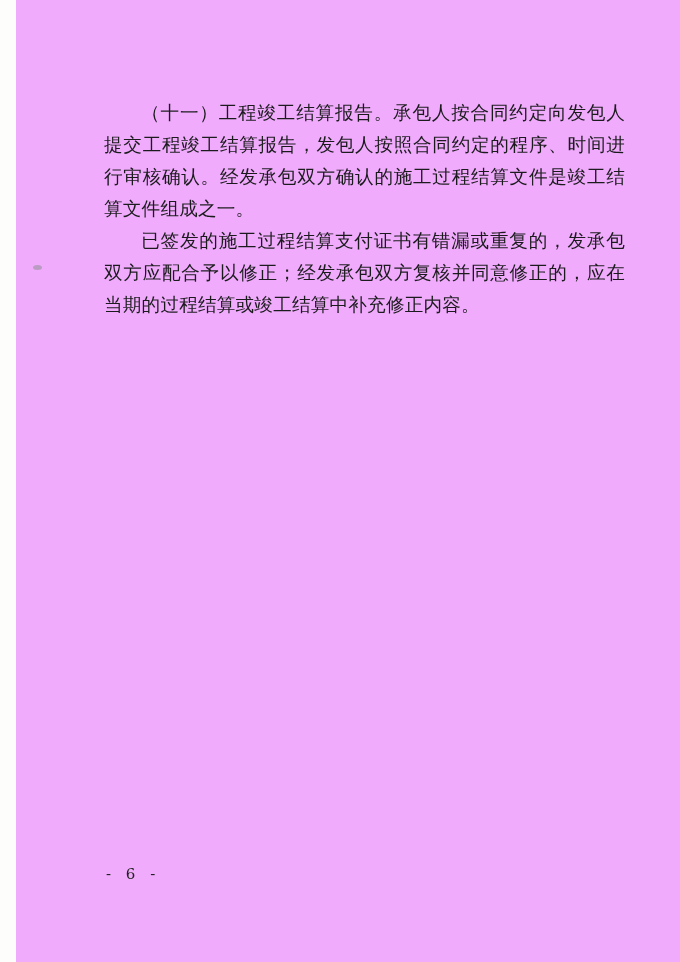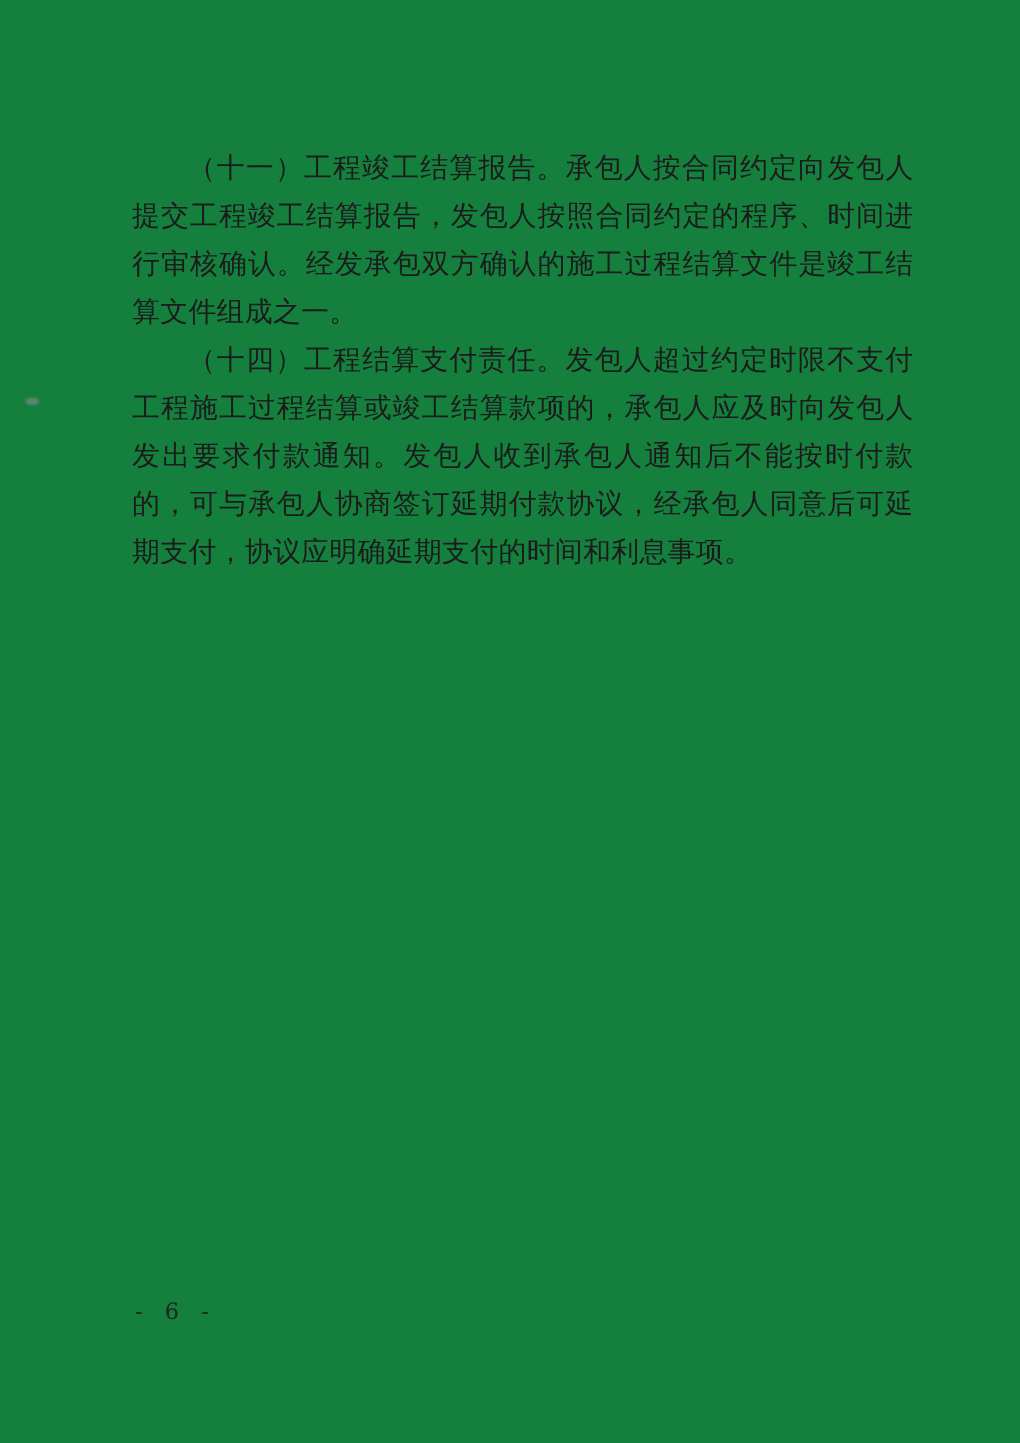--- a/index.html
+++ b/index.html
@@ -10,21 +10,22 @@
     width: 680px;
     height: 962px;
     background: #fdfdfc;
     position: relative;
     overflow: hidden;
     font-family: "DejaVu Sans", sans-serif;
   }
   .page {
     position: absolute;
     inset: 0;
-    background: #15803d;
+    background: #f0abfc;
+    margin-left: 16px;
   }
   .text-block {
     position: absolute;
     left: 88px;
     top: 97px;
     width: 521px;
     font-size: 18.6px;
     line-height: 32px;
     color: #1b1b1d;
     text-align: justify;
@@ -63,18 +64,18 @@
 </style>
 </head>
 <body>
 
 <div class="page">
 
   <span class="scan-speck"></span>
 
   <div class="text-block">
     <p>（十一）工程竣工结算报告。承包人按合同约定向发包人提交工程竣工结算报告，发包人按照合同约定的程序、时间进行审核确认。经发承包双方确认的施工过程结算文件是竣工结算文件组成之一。</p>
-    <p>（十四）工程结算支付责任。发包人超过约定时限不支付工程施工过程结算或竣工结算款项的，承包人应及时向发包人发出要求付款通知。发包人收到承包人通知后不能按时付款的，可与承包人协商签订延期付款协议，经承包人同意后可延期支付，协议应明确延期支付的时间和利息事项。</p>
+    <p>已签发的施工过程结算支付证书有错漏或重复的，发承包双方应配合予以修正；经发承包双方复核并同意修正的，应在当期的过程结算或竣工结算中补充修正内容。</p>
   </div>
 
   <div class="page-number">- 6 -</div>
 
 </div>
 
 </body></html>

